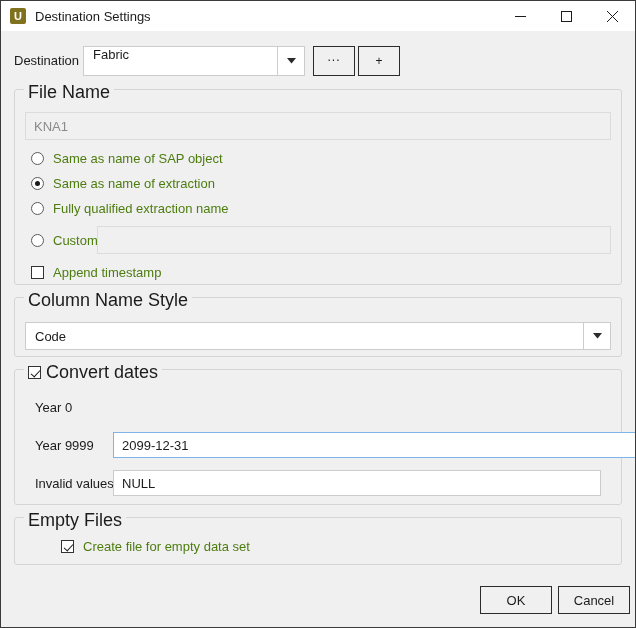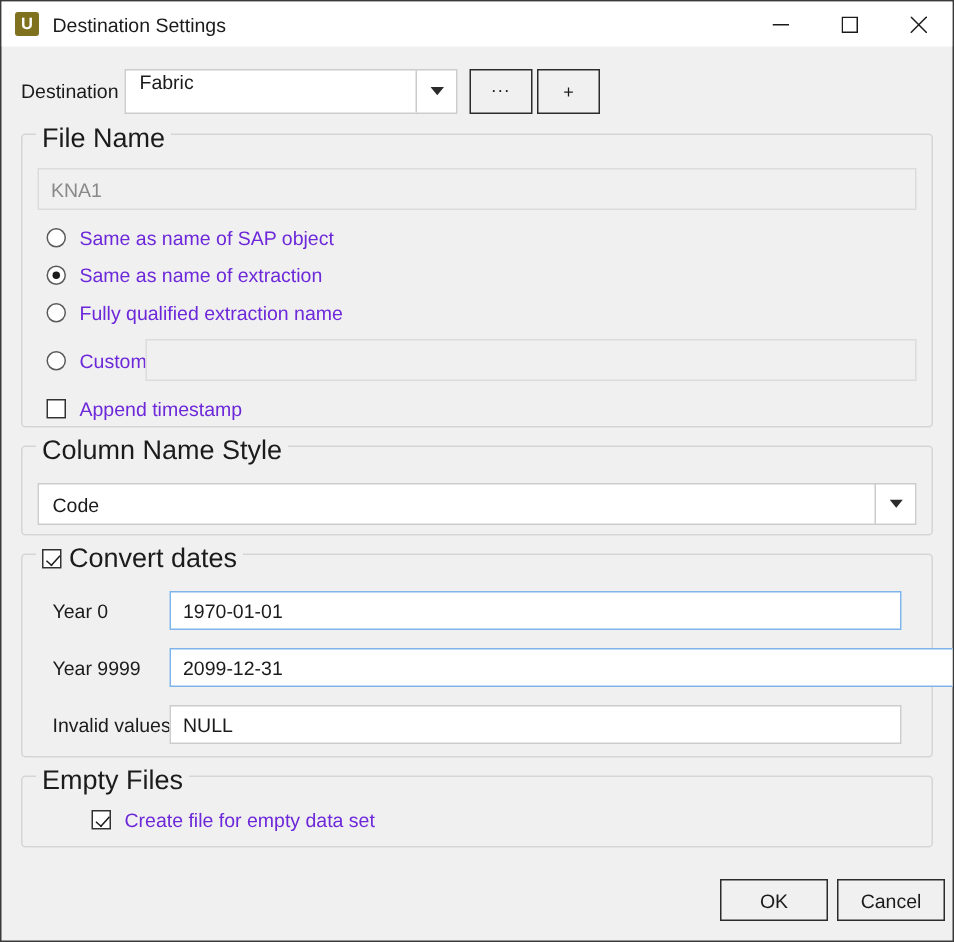--- a/index.html
+++ b/index.html
@@ -190,21 +190,21 @@
     font-size: 13px;
     color: #1b1b1b;
   }
 
   
   .opt-row {
     position: absolute;
     display: flex;
     align-items: center;
     font-size: 13px;
-    color: #6d28d9;
+    color: #4d7c0f;
     left: 30px;
   }
   .radio {
     width: 13px;
     height: 13px;
     border: 1px solid #5a5a5a;
     border-radius: 50%;
     background: #ffffff;
     box-sizing: border-box;
     margin-right: 9px;
@@ -385,23 +385,20 @@
   </div>
 
   <div class="groupbox" id="group-convert">
     <div class="group-title">
       <span class="cb checked"></span>
       <span>Convert dates</span>
     </div>
   </div>
 
   <div class="date-label" id="lbl-year0">Year 0</div>
-  <div class="textbox hover" id="in-year0">
-    <span>1970-01-01</span>
-  </div>
 
   <div class="date-label" id="lbl-year9999">Year 9999</div>
   <div class="textbox hover" id="in-year9999">
     <span>2099-12-31</span>
   </div>
 
   <div class="date-label" id="lbl-invalid">Invalid values</div>
   <div class="textbox" id="in-invalid">
     <span>NULL</span>
   </div>

